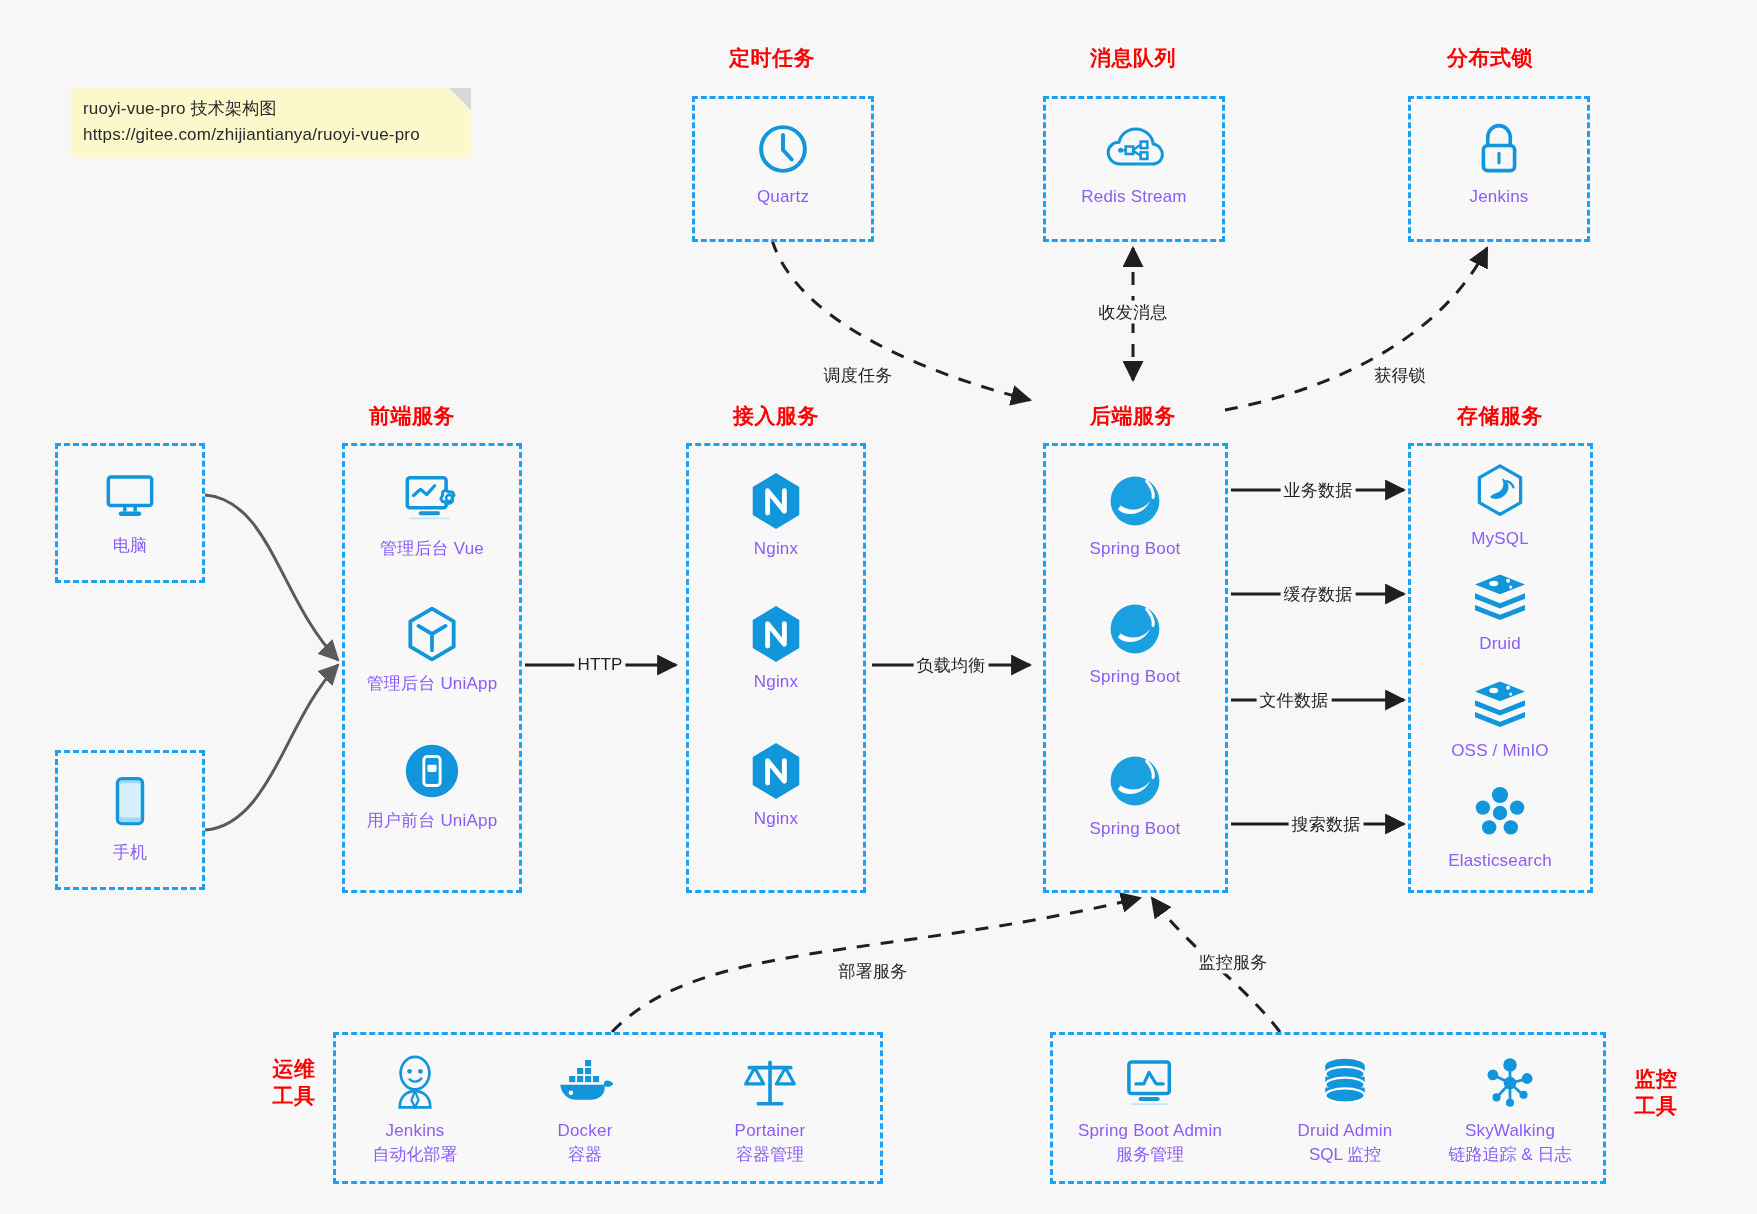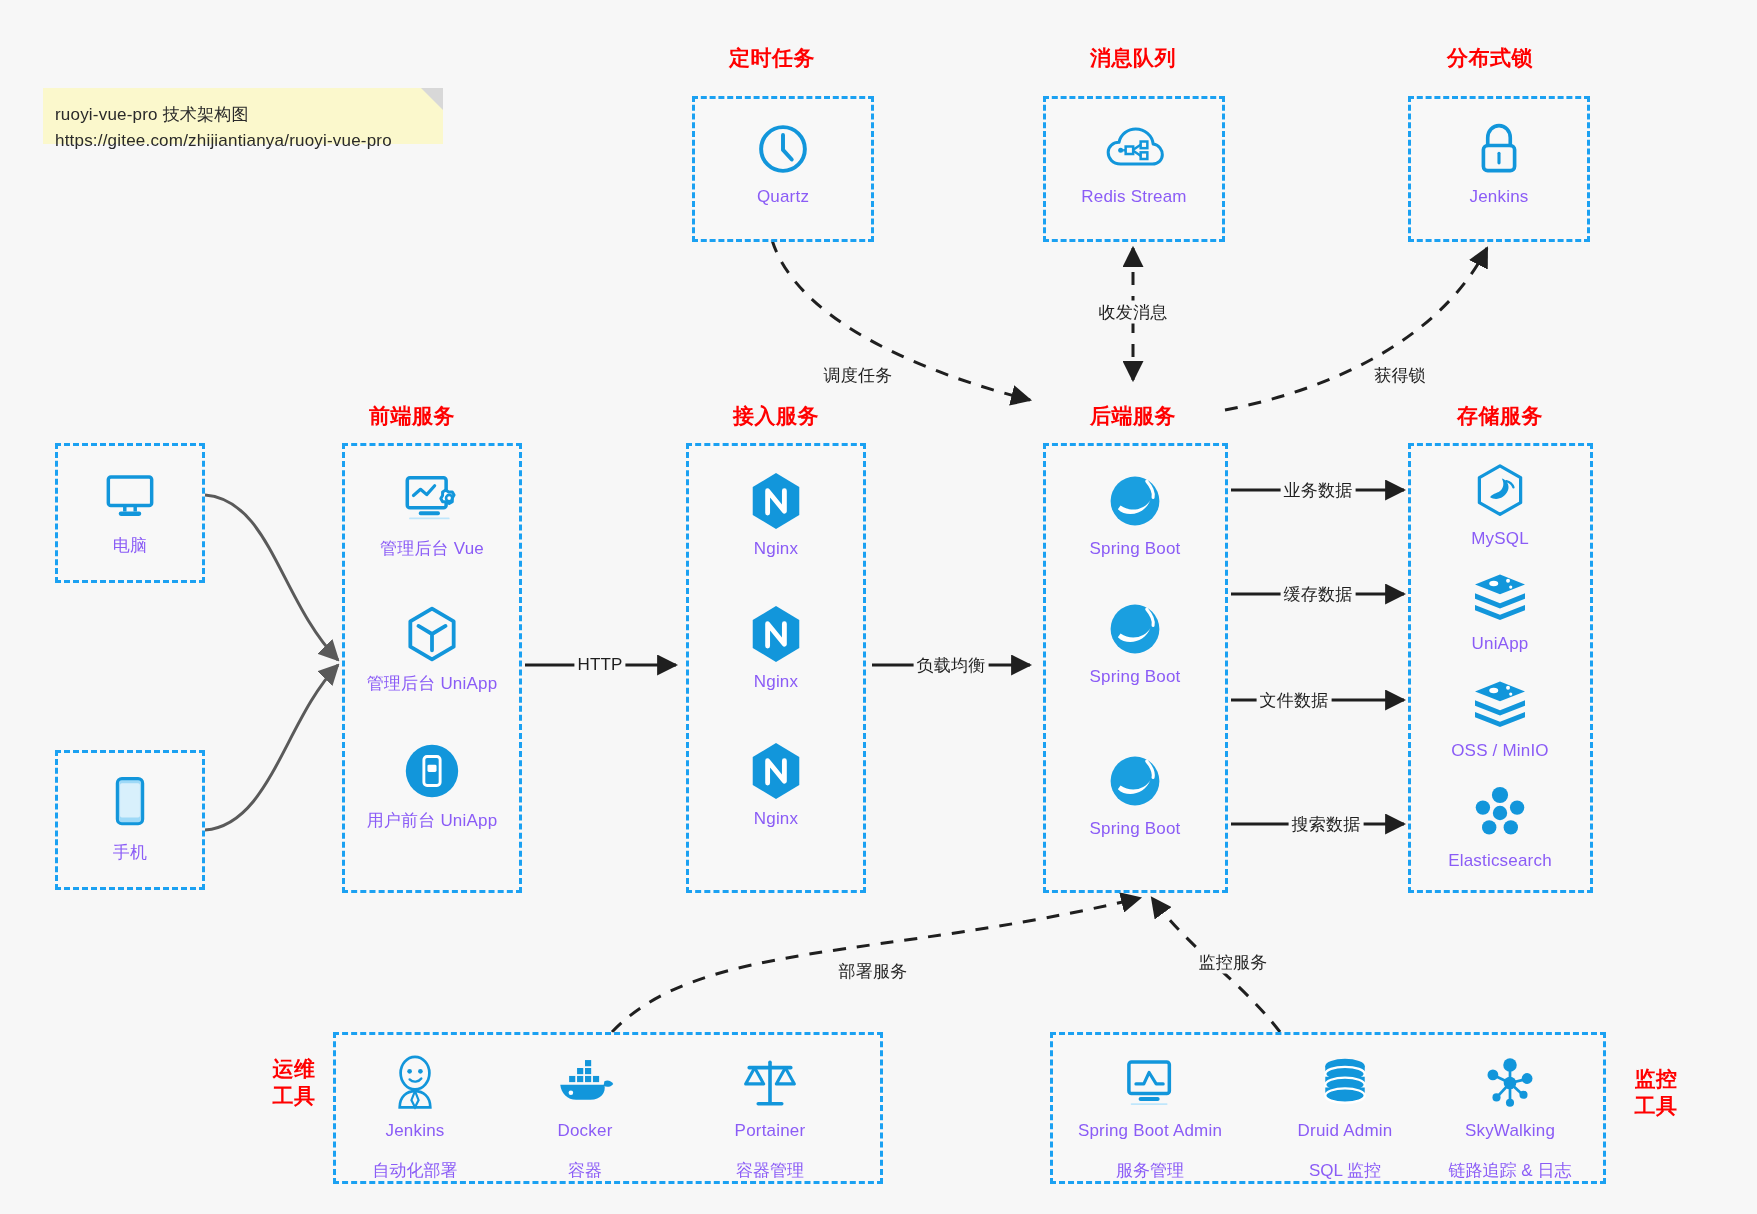--- a/index.html
+++ b/index.html
@@ -22,25 +22,25 @@
     position: absolute;
     left: 0; top: 0;
     width: 1757px;
     height: 1214px;
     pointer-events: none;
   }
 
   
   .note {
     position: absolute;
-    left: 43px; top: 88px;
-    width: 400px; height: 56px;
+    left: 71px; top: 88px;
+    width: 400px; height: 70px;
     background: #fbf8cc;
     box-sizing: border-box;
-    padding: 14px 12px 0 12px;
+    padding: 8px 12px 0 12px;
     font-size: 17px;
     color: #2a2a2a;
     line-height: 1.55;
     letter-spacing: .2px;
   }
   .note .fold {
     position: absolute;
     right: 0; top: 0;
     width: 0; height: 0;
     border-left: 22px solid transparent;
@@ -83,21 +83,21 @@
     justify-content: center;
   }
   .node .cap {
     font-size: 17px;
     margin-top: 7px;
     white-space: nowrap;
     letter-spacing: .2px;
   }
   .node .cap2 {
     font-size: 17px;
-    margin-top: 18px;
+    margin-top: 2px;
     white-space: nowrap;
   }
   .node.wide { width: 200px; }
 
   
   .elabel {
     position: absolute;
     font-size: 17px;
     color: #1f1f1f;
     background: #f7f7f7;
@@ -341,21 +341,21 @@
     <div class="ico">
       <svg width="58" height="50" viewBox="0 0 64 56">
         <path d="M32 4 L60 15 L32 26 L4 15 Z" fill="#1296db"></path>
         <path d="M4 25 L32 36 L60 25 L60 31 L32 42 L4 31 Z" fill="#1296db"></path>
         <path d="M4 38 L32 49 L60 38 L60 44 L32 55 L4 44 Z" fill="#1296db"></path>
         <ellipse cx="25" cy="14" rx="5" ry="3" fill="#ffffff"></ellipse>
         <circle cx="41" cy="11" r="2.2" fill="#ffffff"></circle>
         <circle cx="44" cy="18" r="1.8" fill="#ffffff"></circle>
       </svg>
     </div>
-    <div class="cap">UniApp</div>
+    <div class="cap">Druid</div>
   </div>
 
   <div class="node" style="left:1425px; top:672px;">
     <div class="ico">
       <svg width="58" height="50" viewBox="0 0 64 56">
         <path d="M32 4 L60 15 L32 26 L4 15 Z" fill="#1296db"></path>
         <path d="M4 25 L32 36 L60 25 L60 31 L32 42 L4 31 Z" fill="#1296db"></path>
         <path d="M4 38 L32 49 L60 38 L60 44 L32 55 L4 44 Z" fill="#1296db"></path>
         <ellipse cx="25" cy="14" rx="5" ry="3" fill="#ffffff"></ellipse>
         <circle cx="41" cy="11" r="2.2" fill="#ffffff"></circle>

